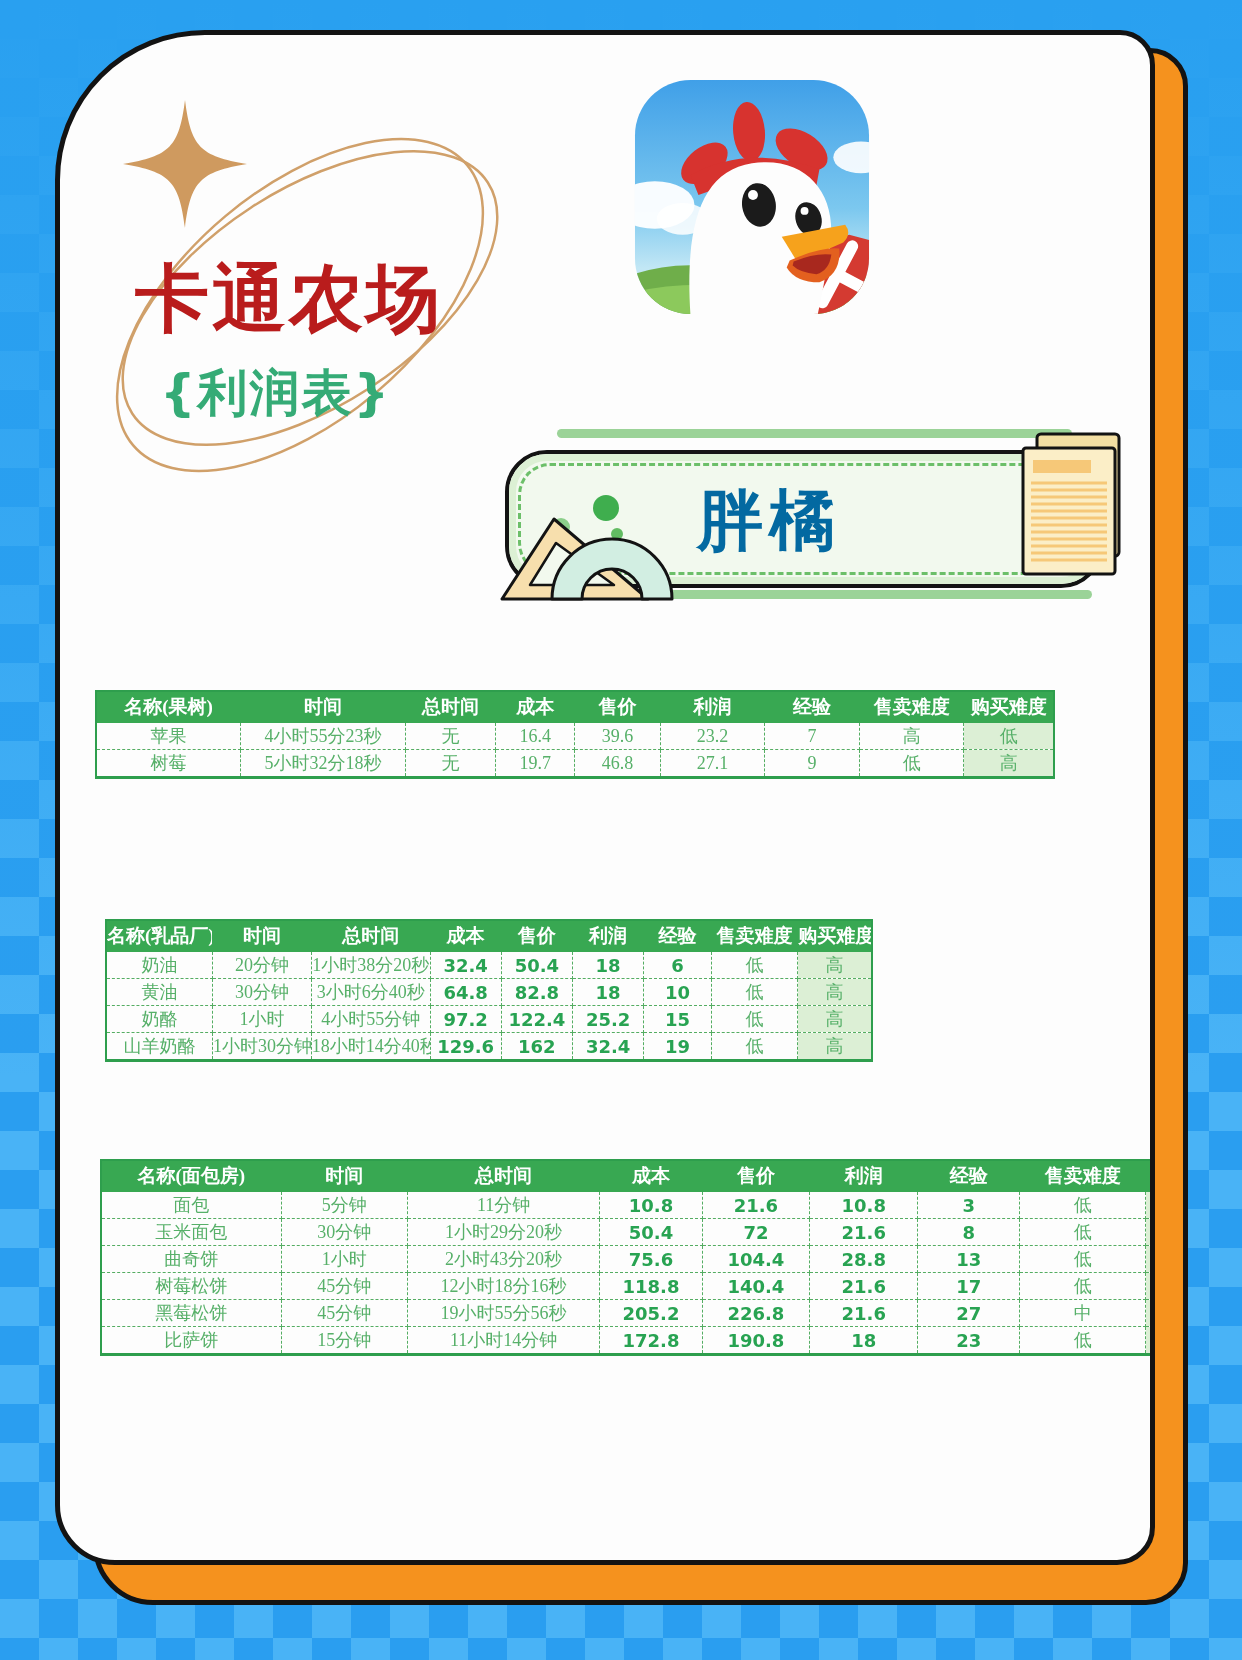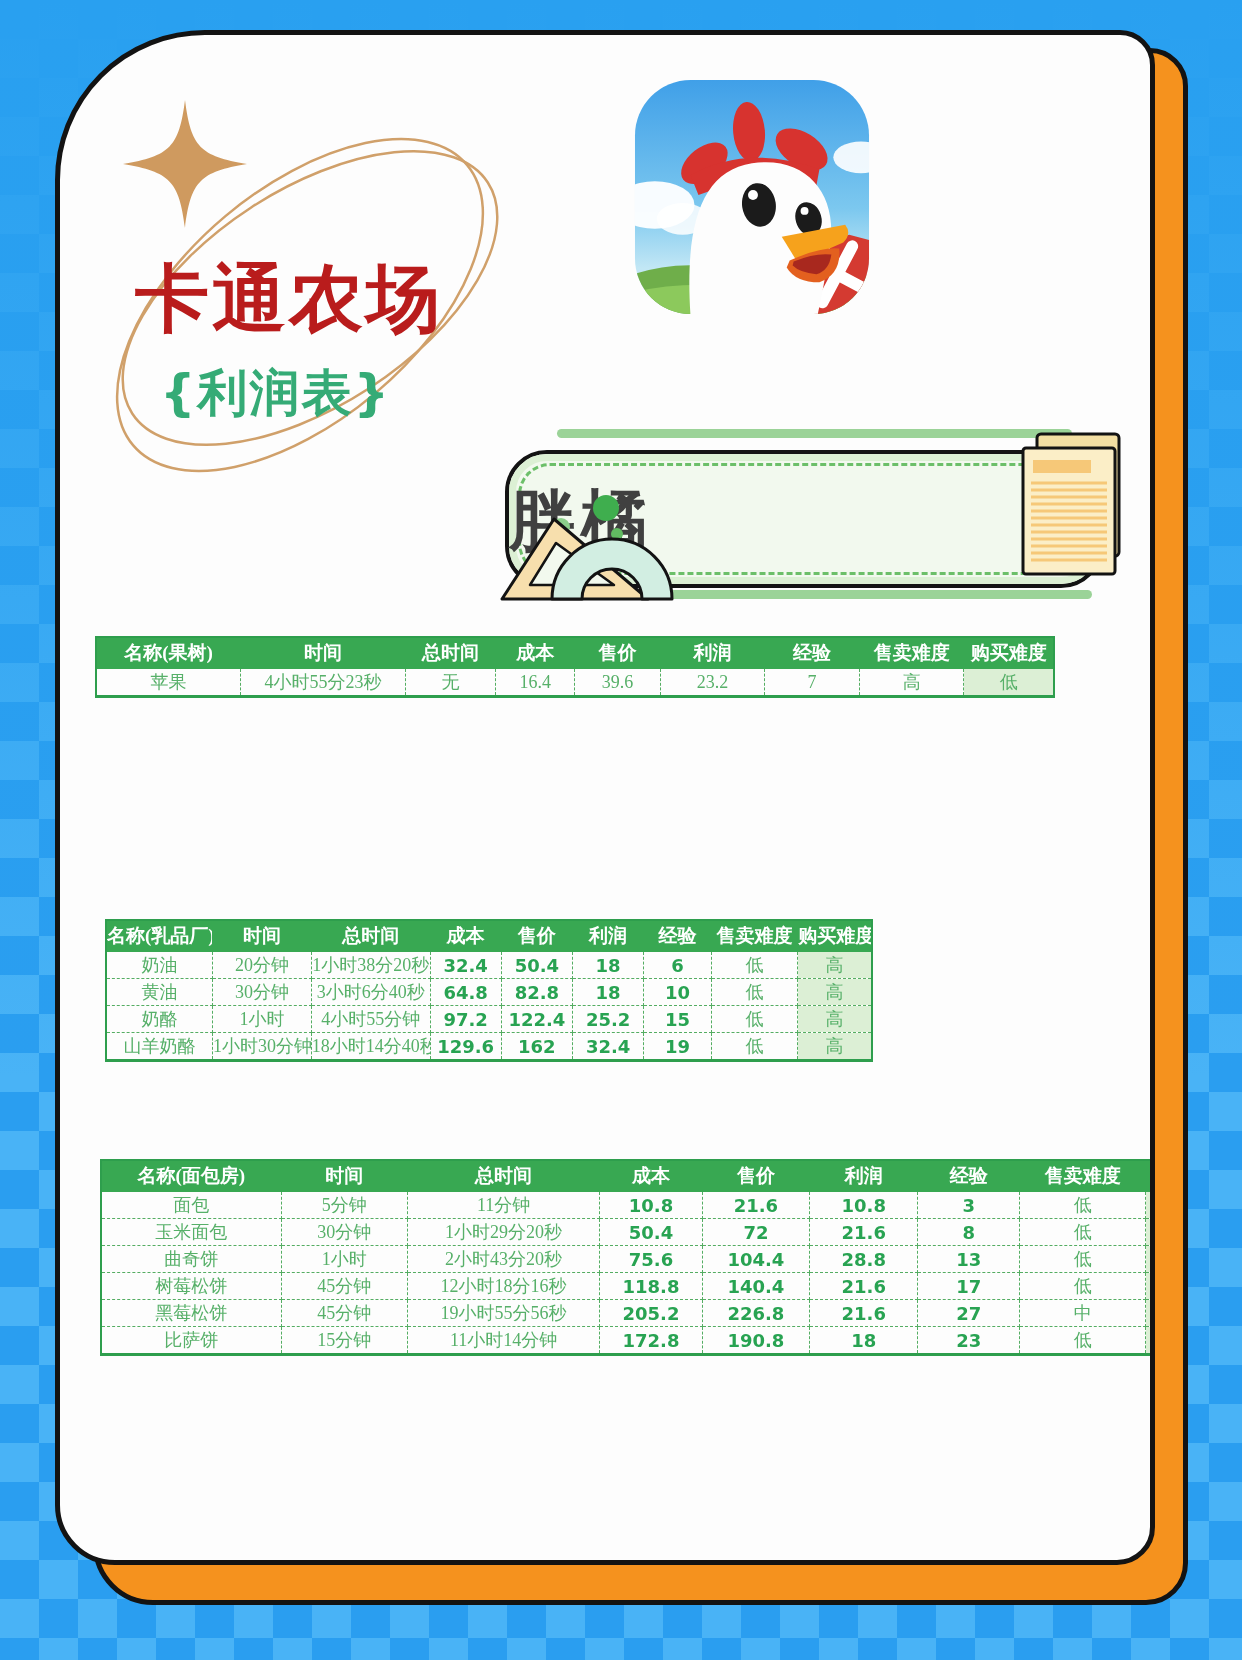--- a/index.html
+++ b/index.html
@@ -45,32 +45,32 @@
     position:absolute;left:445px;top:415px;width:590px;height:130px;
     background:#f2f9ee;border:4px solid #131313;border-radius:42px;
   }
   .banner::before{
     content:"";position:absolute;inset:0;border:7px solid #dcf0d4;border-radius:38px;pointer-events:none;
   }
   .banner::after{
     content:"";position:absolute;inset:9px;border:3px dashed #6cbf69;border-radius:32px;pointer-events:none;
   }
   .banner-label{
-    position:absolute;left:0;right:70px;top:22px;text-align:left;
-    font-size:66px;font-weight:bold;color:#404040;letter-spacing:6px;z-index:2;
+    position:absolute;left:0;right:70px;top:22px;text-align:center;
+    font-size:66px;font-weight:bold;color:#0369a1;letter-spacing:6px;z-index:2;
   }
   .dot{position:absolute;border-radius:50%;z-index:3;}
   .dot-lg{left:533px;top:460px;width:26px;height:26px;background:#3fae4e;}
   .dot-md{left:492px;top:483px;width:18px;height:18px;background:#8ccf8a;}
   .dot-sm{left:551px;top:493px;width:12px;height:12px;background:#62bb62;}
   .tools{position:absolute;left:430px;top:478px;width:200px;height:90px;z-index:4;}
   .notepad{position:absolute;left:957px;top:396px;width:110px;height:146px;z-index:4;}
   
   .tbl-wrap{position:absolute;}
-  .tbl1{left:35px;top:601px;width:960px;}
+  .tbl1{left:35px;top:655px;width:960px;}
   .tbl2{left:45px;top:884px;width:768px;}
   .tbl3{left:40px;top:1124px;width:1149px;}
   table{border-collapse:collapse;table-layout:fixed;width:100%;
         border:2px solid #2e9e4d;border-bottom:3px solid #2e9e4d;}
   th{
     background:#38a852;color:#ffffff;font-weight:bold;font-size:19px;
     padding:0;height:30px;text-align:center;border:1px solid #38a852;
     font-family:"Liberation Serif","DejaVu Serif",serif;white-space:nowrap;overflow:hidden;
   }
   td{
@@ -207,20 +207,31 @@
             <td>苹果</td>
             <td>4小时55分23秒</td>
             <td>无</td>
             <td>16.4</td>
             <td>39.6</td>
             <td>23.2</td>
             <td>7</td>
             <td>高</td>
             <td class="hl">低</td>
           </tr>
+          <tr>
+            <td>树莓</td>
+            <td>5小时32分18秒</td>
+            <td>无</td>
+            <td>19.7</td>
+            <td>46.8</td>
+            <td>27.1</td>
+            <td>9</td>
+            <td>低</td>
+            <td class="hl">高</td>
+          </tr>
         </tbody>
       </table>
   </div>
 
   <div class="tbl-wrap tbl2">
     <table>
       <colgroup>
         <col style="width:13.9%">
           <col style="width:12.9%">
           <col style="width:15.5%">

